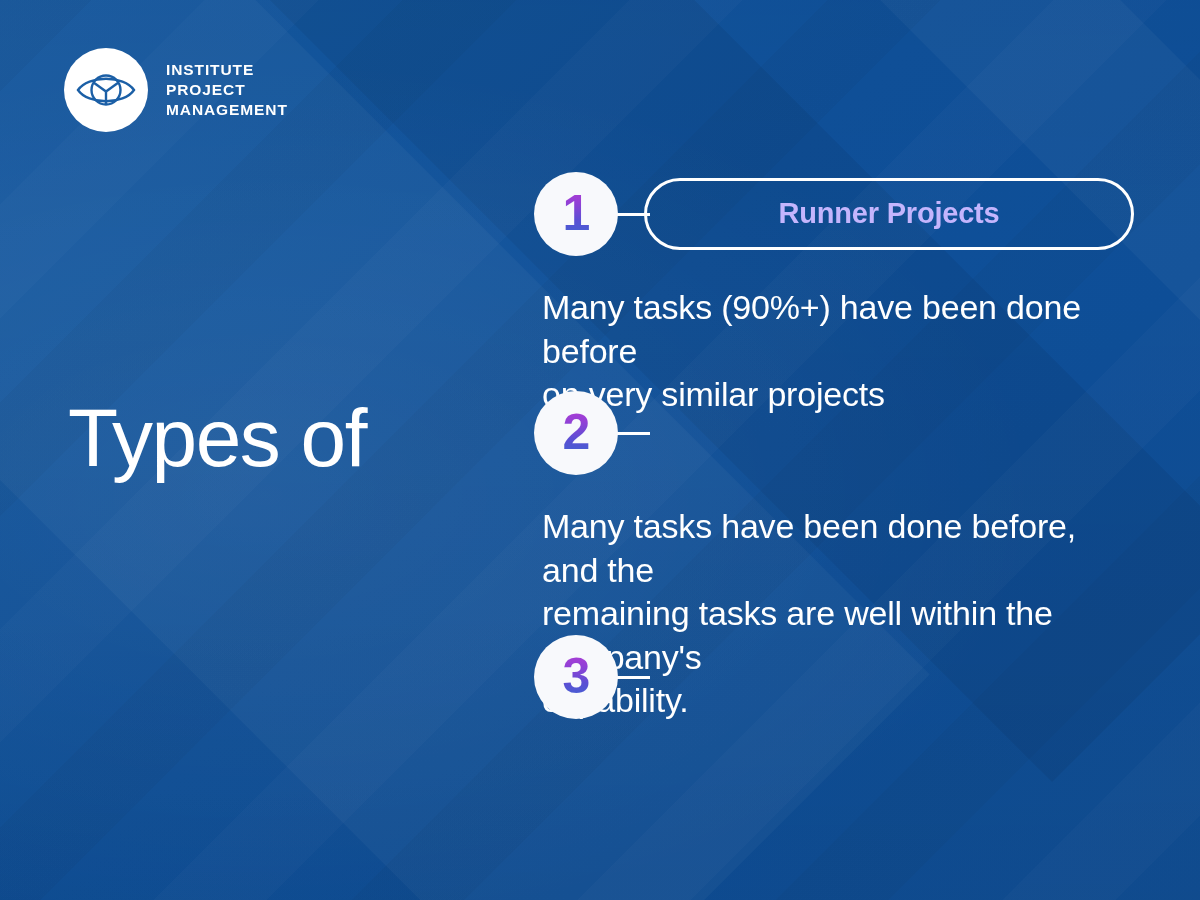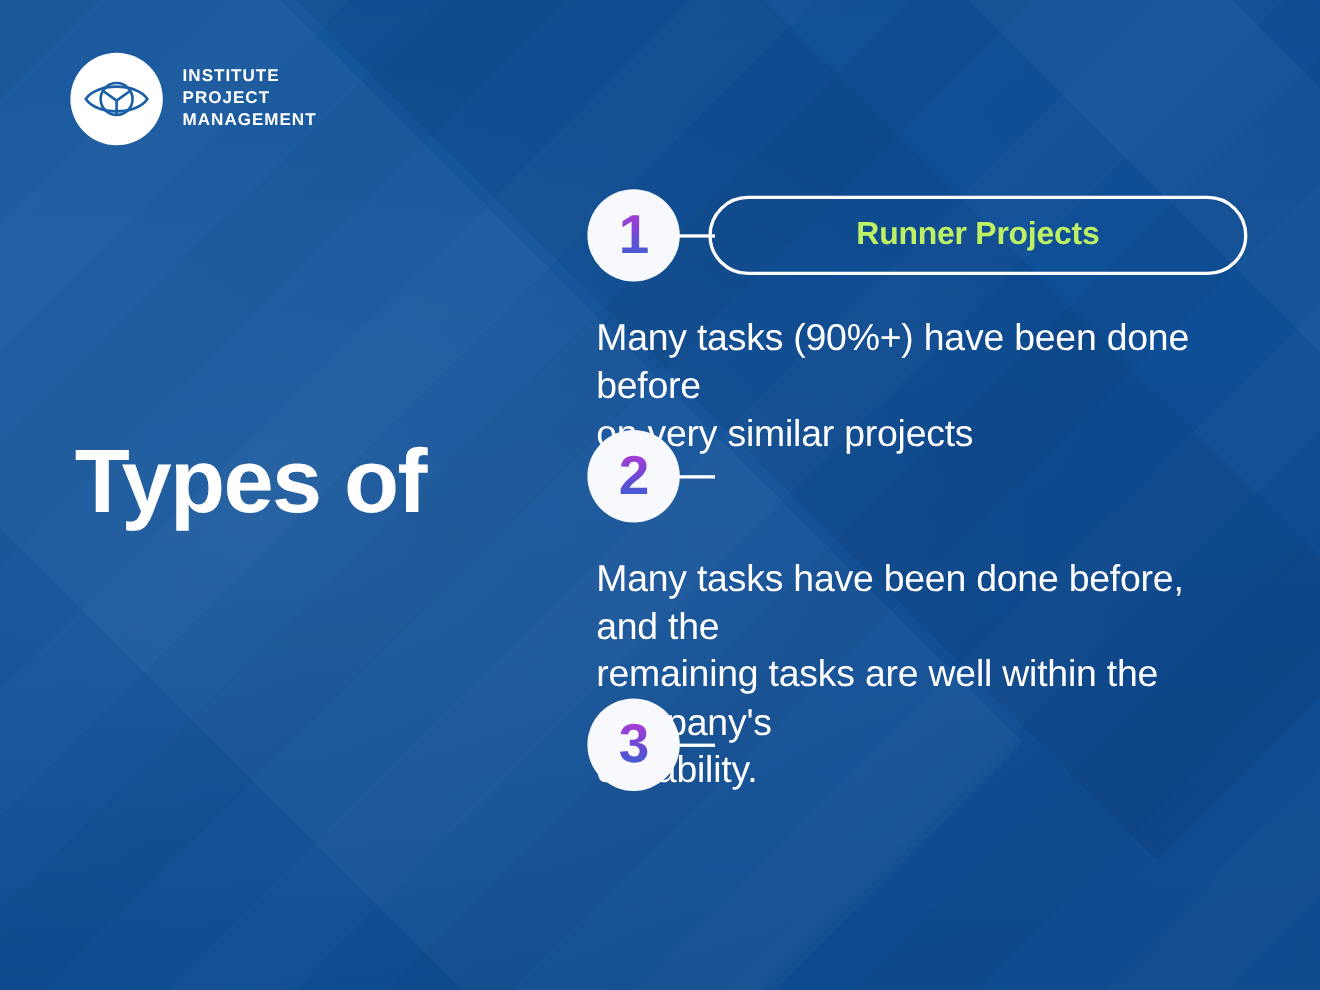--- a/index.html
+++ b/index.html
@@ -75,21 +75,21 @@
     line-height:1.30;
     letter-spacing:0.9px;
   }
 
   
   .title {
     position:absolute; left:68px; top:392px;
     width:430px;
     color:#FFFFFF;
     font-size:82px;
-    font-weight:bold;
+    font-weight:normal;
     line-height:1.12;
     letter-spacing:-1.5px;
   }
   .title .line { display:block; }
 
   
   .items { position:absolute; left:534px; top:0; width:600px; height:900px; }
 
   .item { position:absolute; left:0; width:600px; }
   .item-1 { top:172px; }
@@ -133,21 +133,21 @@
     flex:0 0 auto;
   }
 
   .pill {
     position:relative; z-index:2;
     flex:1 1 auto;
     height:72px;
     border:3px solid #FFFFFF;
     border-radius:40px;
     display:flex; align-items:center; justify-content:center;
-    color:#bef264;
+    color:#c4b5fd;
     font-size:29px;
     font-weight:bold;
     letter-spacing:-0.2px;
     background:transparent;
     padding-bottom:2px;
   }
 
   .item-desc {
     margin-top:30px;
     margin-left:8px;

